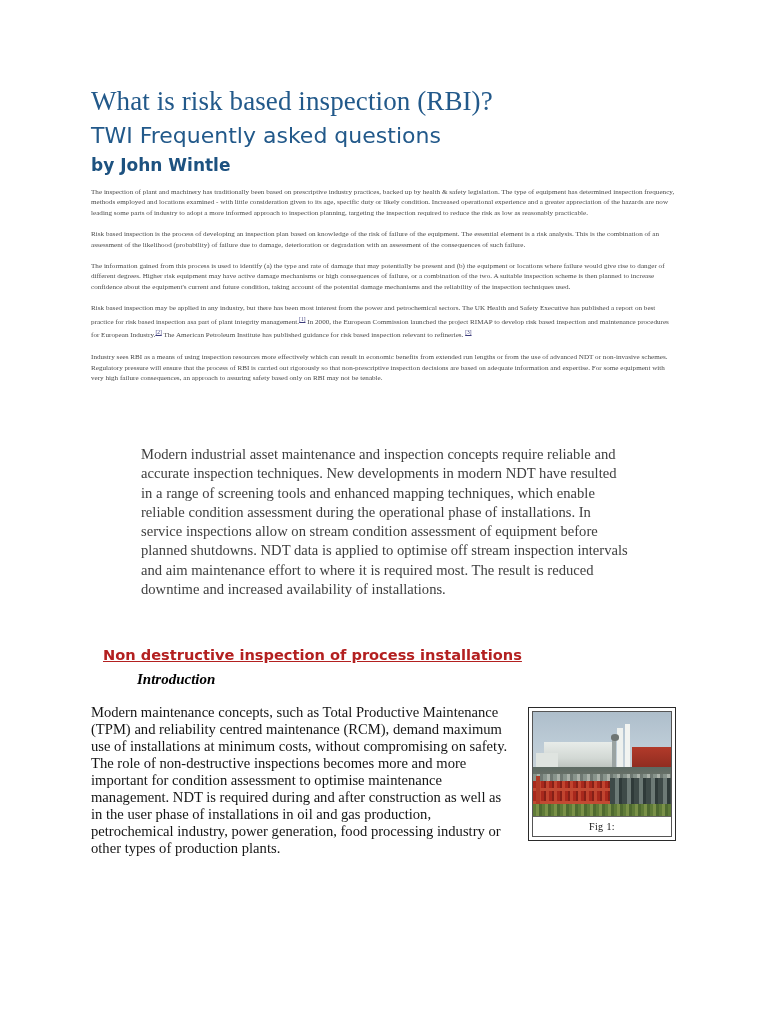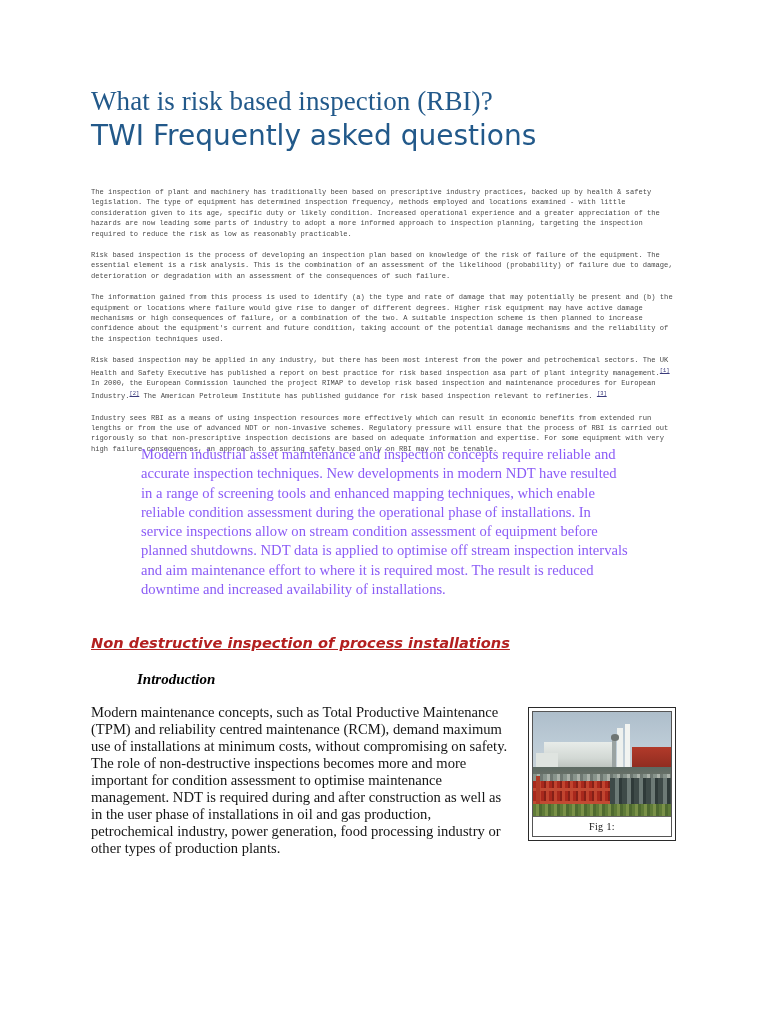--- a/index.html
+++ b/index.html
@@ -36,21 +36,21 @@
     font-family: "Liberation Serif", "DejaVu Serif", serif;
     font-size: 27px;
     line-height: 32px;
     font-weight: normal;
     color: #22598a;
     margin: 0;
     letter-spacing: 0.1px;
   }
   .doc-subtitle {
     font-family: "DejaVu Sans", "Liberation Sans", sans-serif;
-    font-size: 28px;
+    font-size: 22px;
     line-height: 28px;
     font-weight: normal;
     color: #22598a;
     margin: 5px 0 0 0;
   }
   .doc-author {
     font-family: "DejaVu Sans", "Liberation Sans", sans-serif;
     font-size: 17px;
     line-height: 22px;
     font-weight: bold;
@@ -59,21 +59,21 @@
   }
 
   
   .small-block {
     position: absolute;
     left: 91px;
     top: 186px;
     width: 588px;
   }
   .small-p {
-    font-family: Liberation Mono, monospace;
+    font-family: Liberation Serif, serif;
     font-size: 7.1px;
     line-height: 10.4px;
     color: #4a4a4a;
     margin: 0 0 11px 0;
     text-align: left;
     letter-spacing: 0.02px;
   }
   .small-p:last-child { margin-bottom: 16px; }
   .ref-sup {
     font-size: 5.4px;
@@ -87,39 +87,38 @@
   .indent-block {
     position: absolute;
     left: 141px;
     top: 444px;
     width: 490px;
   }
   .serif-p {
     font-family: "Liberation Serif", "DejaVu Serif", serif;
     font-size: 14.6px;
     line-height: 19.3px;
-    color: #8b5cf6;
+    color: #404040;
     margin: 0;
     text-align: left;
   }
 
   
   .red-heading {
     position: absolute;
     left: 91px;
     top: 632px;
     font-family: "DejaVu Sans", "Liberation Sans", sans-serif;
     font-size: 14.6px;
     line-height: 19px;
     font-weight: bold;
     color: #b32020;
     text-decoration: underline;
-    margin: 0;
+    margin: 12px;
     white-space: nowrap;
-    font-style: italic;
   }
 
   
   .sub-heading {
     position: absolute;
     left: 137px;
     top: 669px;
     font-family: "Liberation Serif", "DejaVu Serif", serif;
     font-size: 15px;
     line-height: 19px;
@@ -325,20 +324,21 @@
   }
 </style>
 </head>
 <body>
 
 <div class="page">
 
   <div class="title-block">
     <h1 class="doc-title">What is risk based inspection (RBI)?</h1>
     <h2 class="doc-subtitle">TWI Frequently asked questions</h2>
+    <h3 class="doc-author">by John Wintle</h3>
   </div>
 
   <div class="small-block">
     <p class="small-p">The inspection of plant and machinery has traditionally been based on prescriptive industry practices, backed up by health &amp; safety legislation. The type of equipment has determined inspection frequency, methods employed and locations examined - with little consideration given to its age, specific duty or likely condition. Increased operational experience and a greater appreciation of the hazards are now leading some parts of industry to adopt a more informed approach to inspection planning, targeting the inspection required to reduce the risk as low as reasonably practicable.</p>
     <p class="small-p">Risk based inspection is the process of developing an inspection plan based on knowledge of the risk of failure of the equipment. The essential element is a risk analysis. This is the combination of an assessment of the likelihood (probability) of failure due to damage, deterioration or degradation with an assessment of the consequences of such failure.</p>
     <p class="small-p">The information gained from this process is used to identify (a) the type and rate of damage that may potentially be present and (b) the equipment or locations where failure would give rise to danger of different degrees. Higher risk equipment may have active damage mechanisms or high consequences of failure, or a combination of the two. A suitable inspection scheme is then planned to increase confidence about the equipment's current and future condition, taking account of the potential damage mechanisms and the reliability of the inspection techniques used.</p>
     <p class="small-p"><span>Risk based inspection may be applied in any industry, but there has been most interest from the power and petrochemical sectors. The UK Health and Safety Executive has published a report on best practice for risk based inspection asa part of plant integrity management.</span><span class="ref-sup">[1]</span><span> In 2000, the European Commission launched the project RIMAP to develop risk based inspection and maintenance procedures for European Industry.</span><span class="ref-sup">[2]</span><span> The American Petroleum Institute has published guidance for risk based inspection relevant to refineries. </span><span class="ref-sup">[3]</span></p>
     <p class="small-p">Industry sees RBI as a means of using inspection resources more effectively which can result in economic benefits from extended run lengths or from the use of advanced NDT or non-invasive schemes. Regulatory pressure will ensure that the process of RBI is carried out rigorously so that non-prescriptive inspection decisions are based on adequate information and expertise. For some equipment with very high failure consequences, an approach to assuring safety based only on RBI may not be tenable.</p>
   </div>
 

